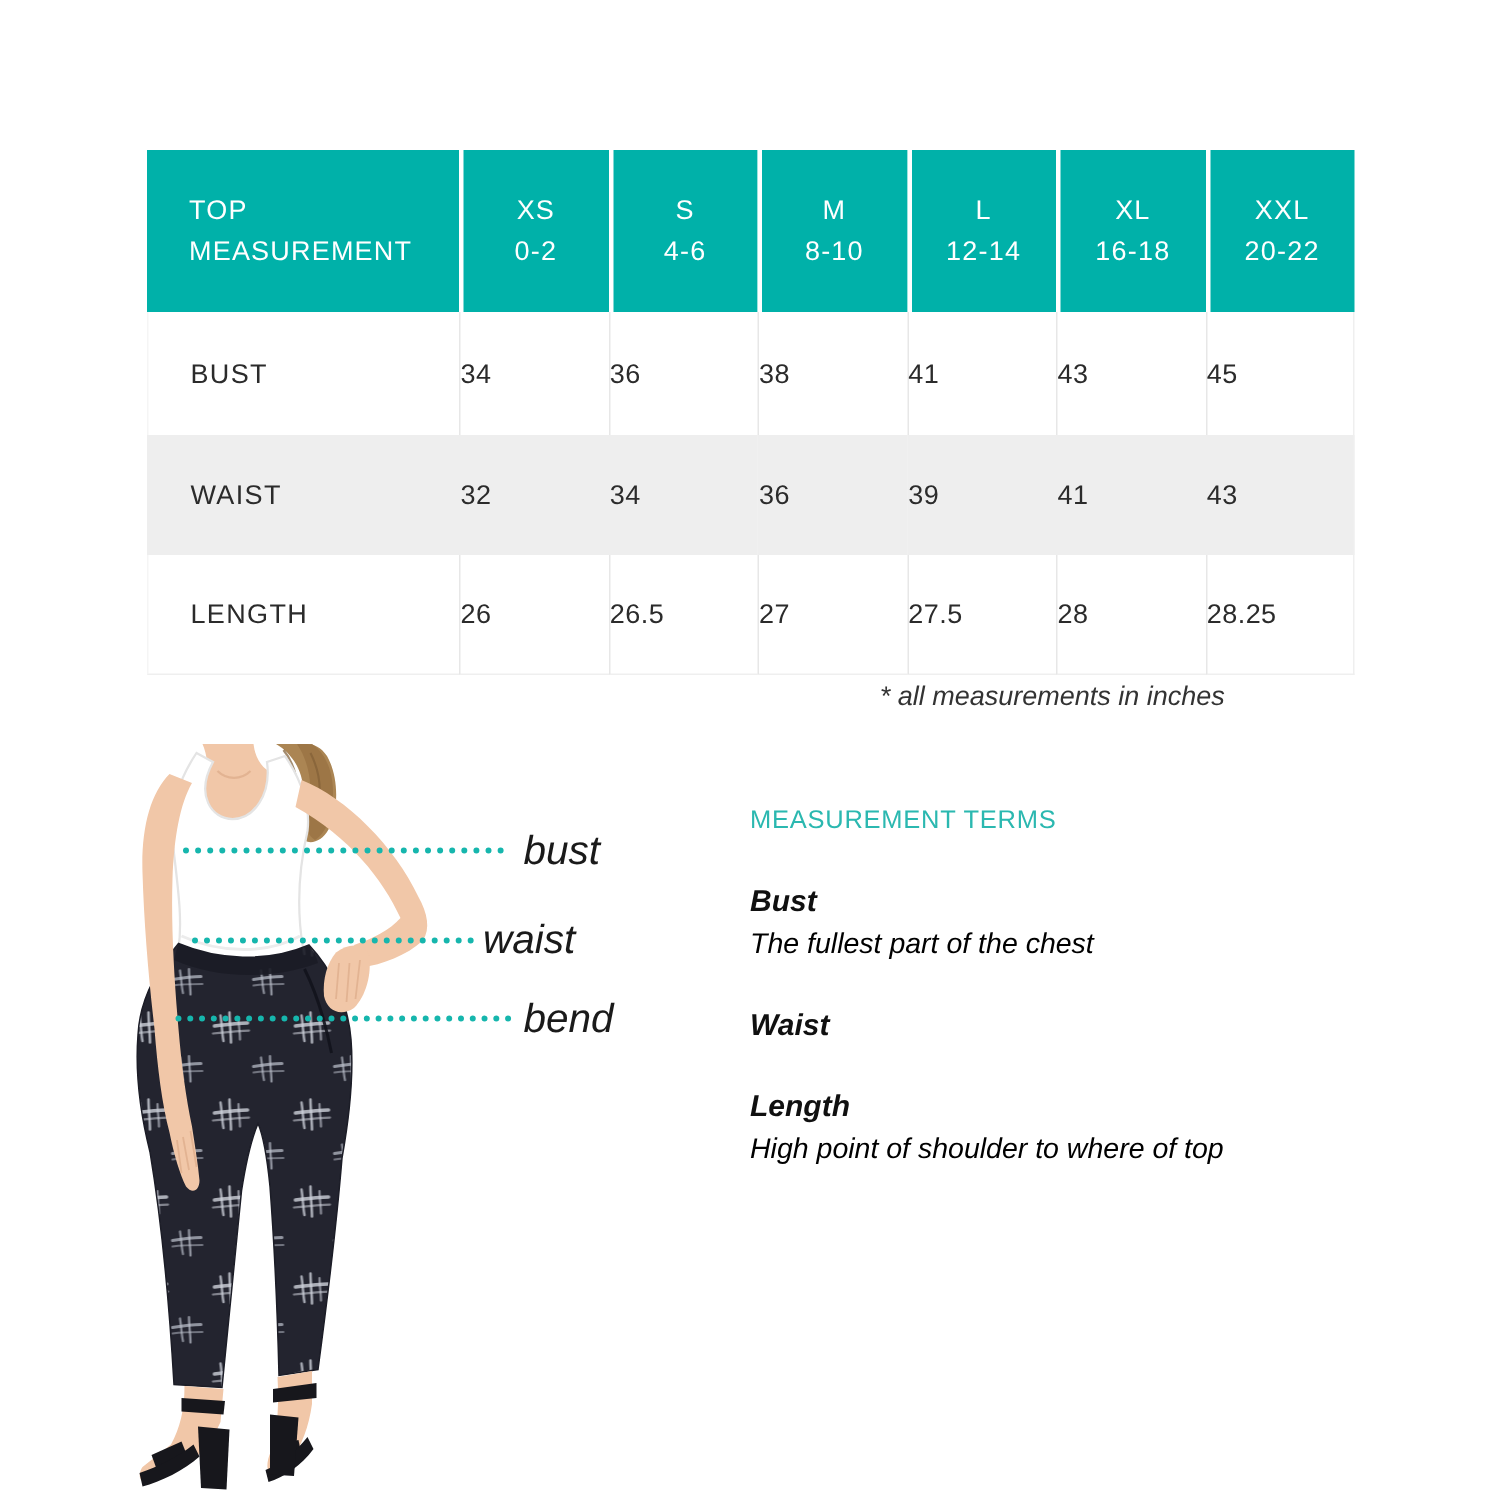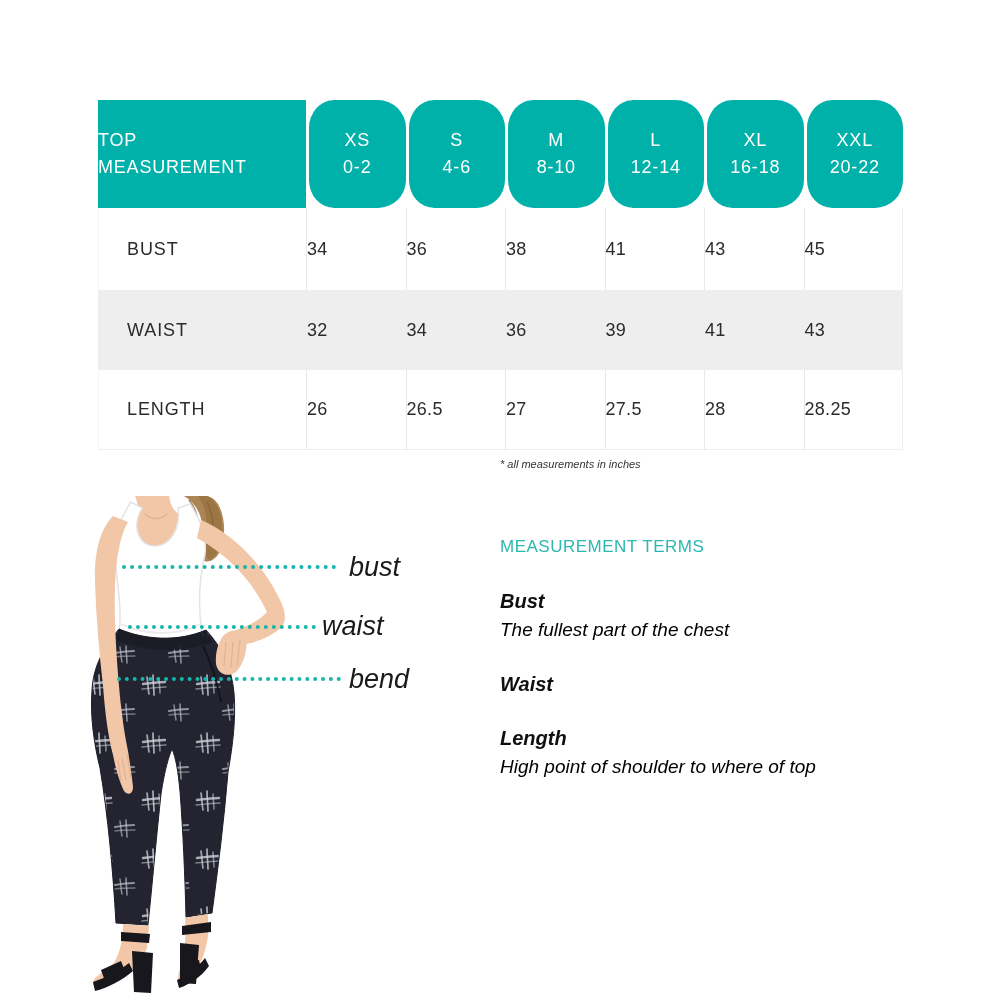--- a/index.html
+++ b/index.html
@@ -16,39 +16,39 @@
     position:absolute; left:98px; top:100px; width:805px;
     border-collapse:separate; border-spacing:0; table-layout:fixed;
   }
   .size-table col.c0 { width:208px; }
   .size-table thead tr { height:108px; }
   .size-table th {
     background:#00b1a9; color:#ffffff; font-weight:400;
     font-size:18px; letter-spacing:0.8px; line-height:27px;
     text-align:center; padding:0; vertical-align:middle;
   }
-  .size-table th.col-label { text-align:left; }
-  .size-table th + th { border-left:3px solid #ffffff;border-radius:28px; }
+  .size-table th.col-label { text-align:left; padding-left:28px; }
+  .size-table th + th { border-left:3px solid #ffffff; }
   .size-table tbody tr { height:80px; }
   .size-table tbody tr.first { height:82px; }
   .size-table td {
     font-size:18px; color:#2b2b2b; text-align:left; padding:0;
     background:#ffffff; letter-spacing:0.3px; vertical-align:middle;
   }
   .size-table td.row-label { text-align:left; padding-left:28px; letter-spacing:0.9px; }
   .size-table tbody td + td { border-left:1px solid #e7e7e7; }
   .size-table tbody td:first-child { border-left:1px solid #f5f5f5; }
   .size-table tbody td:last-child { border-right:1px solid #efefef;margin-left:48px; }
   .size-table tbody tr:last-child td { border-bottom:1px solid #efefef; }
   .size-table tr.alt td { background:#eeeeee; border-left-color:#eeeeee; }
 
   
   .notes {
     position:absolute; left:500px; top:453px; width:403px;
-    text-align:left; font-style:italic; font-size:11px;
+    text-align:center; font-style:italic; font-size:18px;
     color:#333333; line-height:23px;
   }
 
   
   .figure { position:absolute; left:85px; top:496px; width:232px; height:504px; z-index:1; }
 
   
   .mline { position:absolute; height:0; border-top:4px dotted #16b6ad; z-index:5; }
   .line-bust  { left:122px; top:565px; width:214px; }
   .line-waist { left:128px; top:625px; width:188px; }

